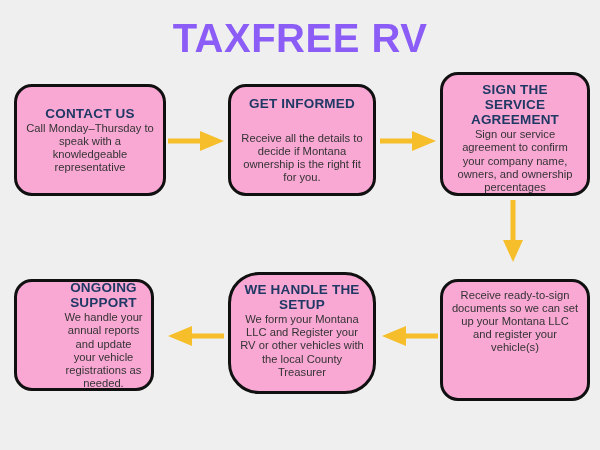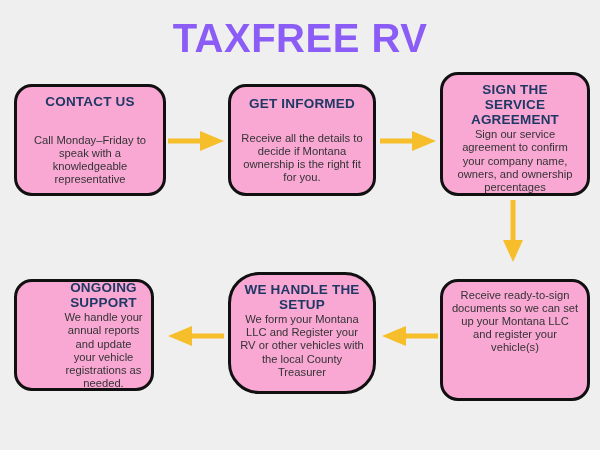--- a/index.html
+++ b/index.html
@@ -63,21 +63,21 @@
     font-size: 11.2px;
     line-height: 1.17;
     margin: 0;
   }
 
   
   .v-center { justify-content: center; }
   .v-top    { justify-content: flex-start; }
 
   
-  #box-contact-us        { left: 14px;  top: 84px;  width: 152px; height: 112px; justify-content: space-between; }
+  #box-contact-us        { left: 14px;  top: 84px;  width: 152px; height: 112px; }
   #box-get-informed      { left: 228px; top: 84px;  width: 148px; height: 112px; gap: 20px; }
   #box-sign-agreement    { left: 440px; top: 72px;  width: 150px; height: 124px; }
 
   
   #box-ongoing-support   { left: 14px;  top: 279px; width: 140px; height: 112px; padding-left: 47px; }
   #box-we-handle-setup   { left: 228px; top: 272px; width: 148px; height: 122px; border-radius: 31px; }
   #box-receive-sign-docs { left: 440px; top: 279px; width: 150px; height: 122px; }
 
   
   .arrow {
@@ -94,21 +94,21 @@
 </style>
 </head>
 <body>
 
 <div id="page-root">
 
   <div class="title">TAXFREE RV</div>
 
   <div class="flow-box v-center" id="box-contact-us">
     <div class="box-title">CONTACT US</div>
-    <div class="box-body">Call Monday–Friday to speak with a knowledgeable representative</div>
+    <div class="box-body">Call Monday–Thursday to speak with a knowledgeable representative</div>
   </div>
 
   <div class="flow-box v-center" id="box-get-informed">
     <div class="box-title">GET INFORMED</div>
     <div class="box-body">Receive all the details to decide if Montana ownership is the right fit for you.</div>
   </div>
 
   <div class="flow-box v-top" id="box-sign-agreement">
     <div class="box-title">SIGN THE SERVICE AGREEMENT</div>
     <div class="box-body">Sign our service agreement to confirm your company name, owners, and ownership percentages</div>

